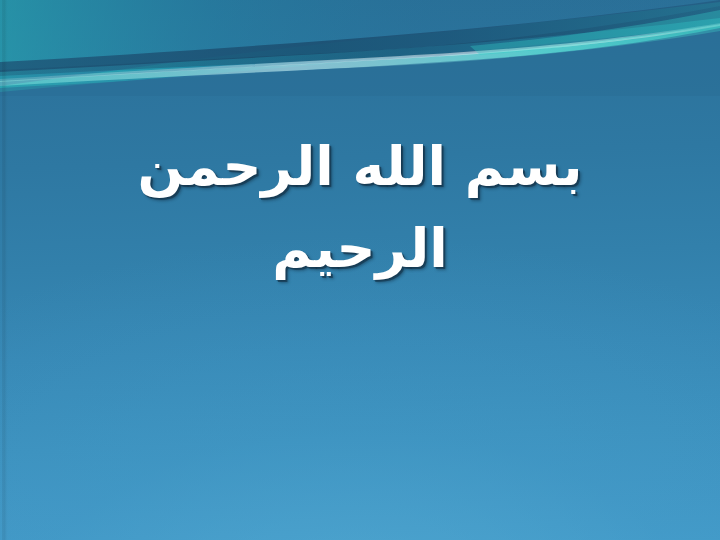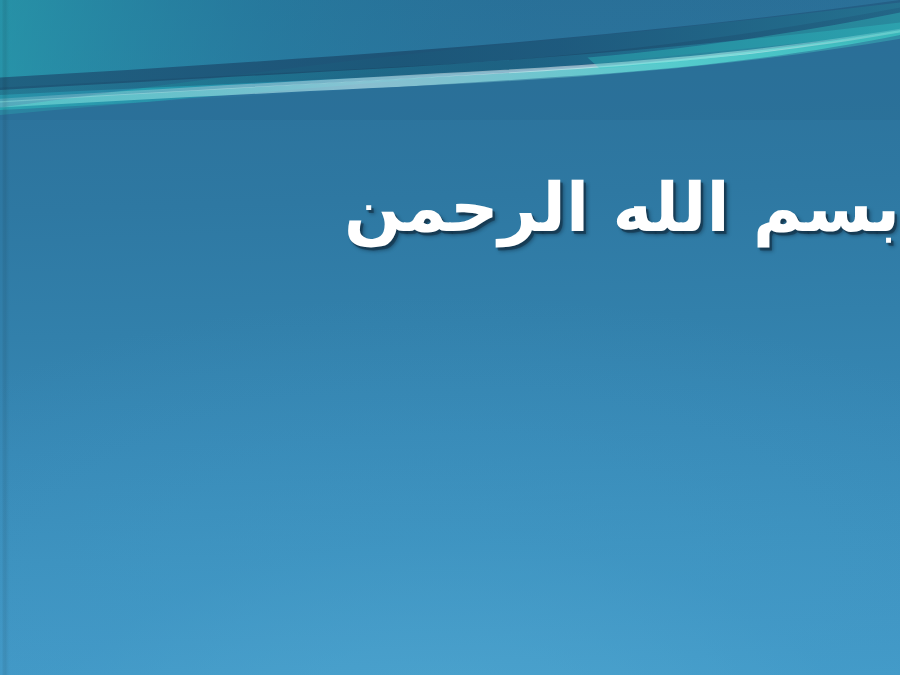--- a/index.html
+++ b/index.html
@@ -70,21 +70,21 @@
   }
 
   .title-line {
     display: block;
     color: #ffffff;
     font-weight: bold;
     font-size: 54px;
     line-height: 1.52;
     letter-spacing: 0.5px;
     direction: rtl;
-    text-align: right;
+    text-align: center;
     text-shadow:
        2px 2px 0px rgba(20,52,74,0.62),
        3px 3px 3px rgba(15,42,62,0.45),
        1px 1px 1px rgba(25,60,84,0.5);
     font-family: "DejaVu Sans", "Liberation Sans", sans-serif;
   }
 </style>
 </head>
 <body>
 
@@ -150,15 +150,16 @@
       <path d="M470,46 C560,38 640,26 720,10 L720,24 C645,38 565,48 480,55 Z" fill="#35cfc8" opacity="0.35"></path>
 
       <path d="M0,88 C150,80 320,70 470,60 C570,53 650,42 720,28 L720,96 L0,96 Z" fill="#2a6e96" opacity="0.55"></path>
     </svg>
   </div>
 
   <div id="edge-stripe"></div>
 
   <div id="title-block">
     <span class="title-line">بسم الله الرحمن</span>
+    <span class="title-line">الرحیم</span>
   </div>
 
 </div>
 
 </body></html>

